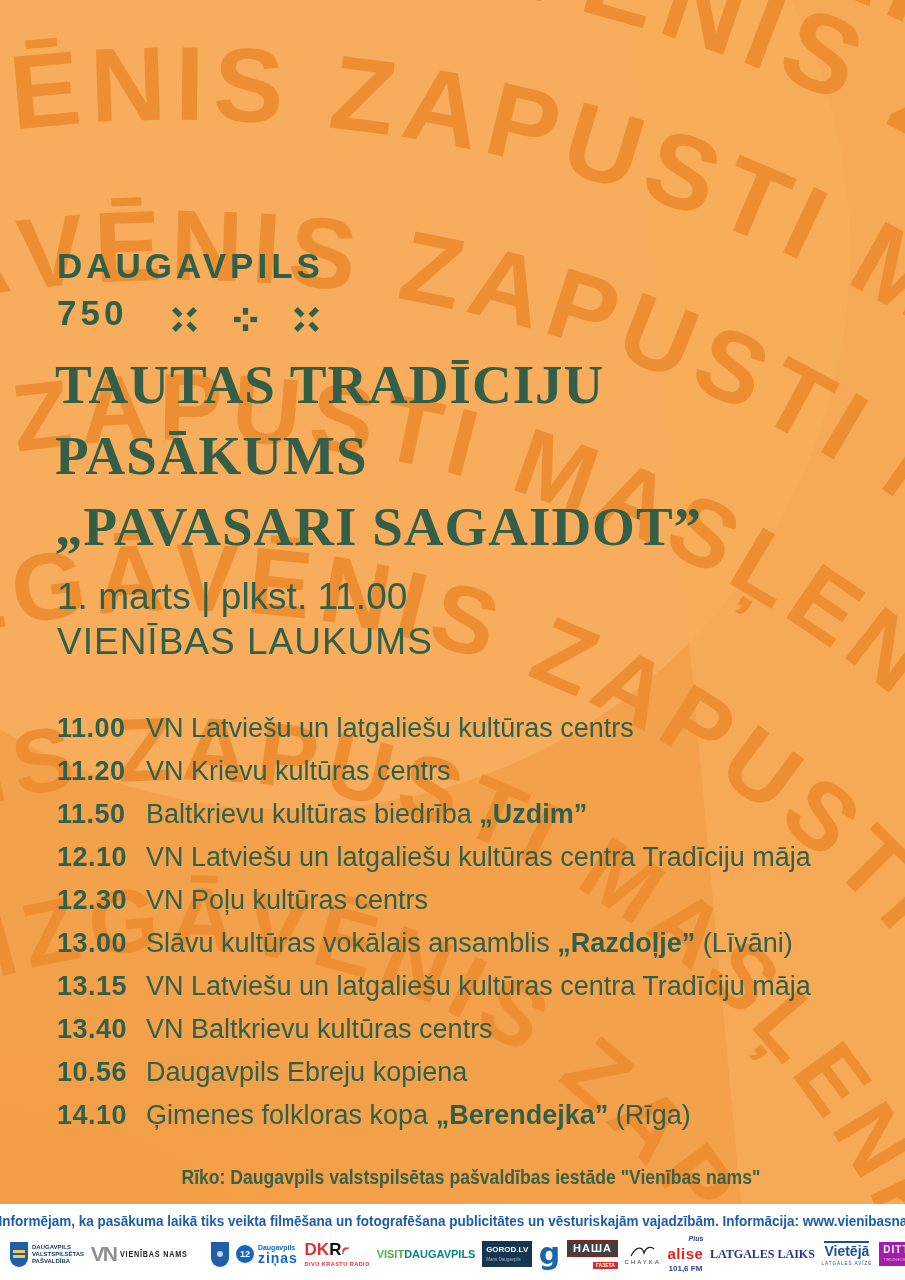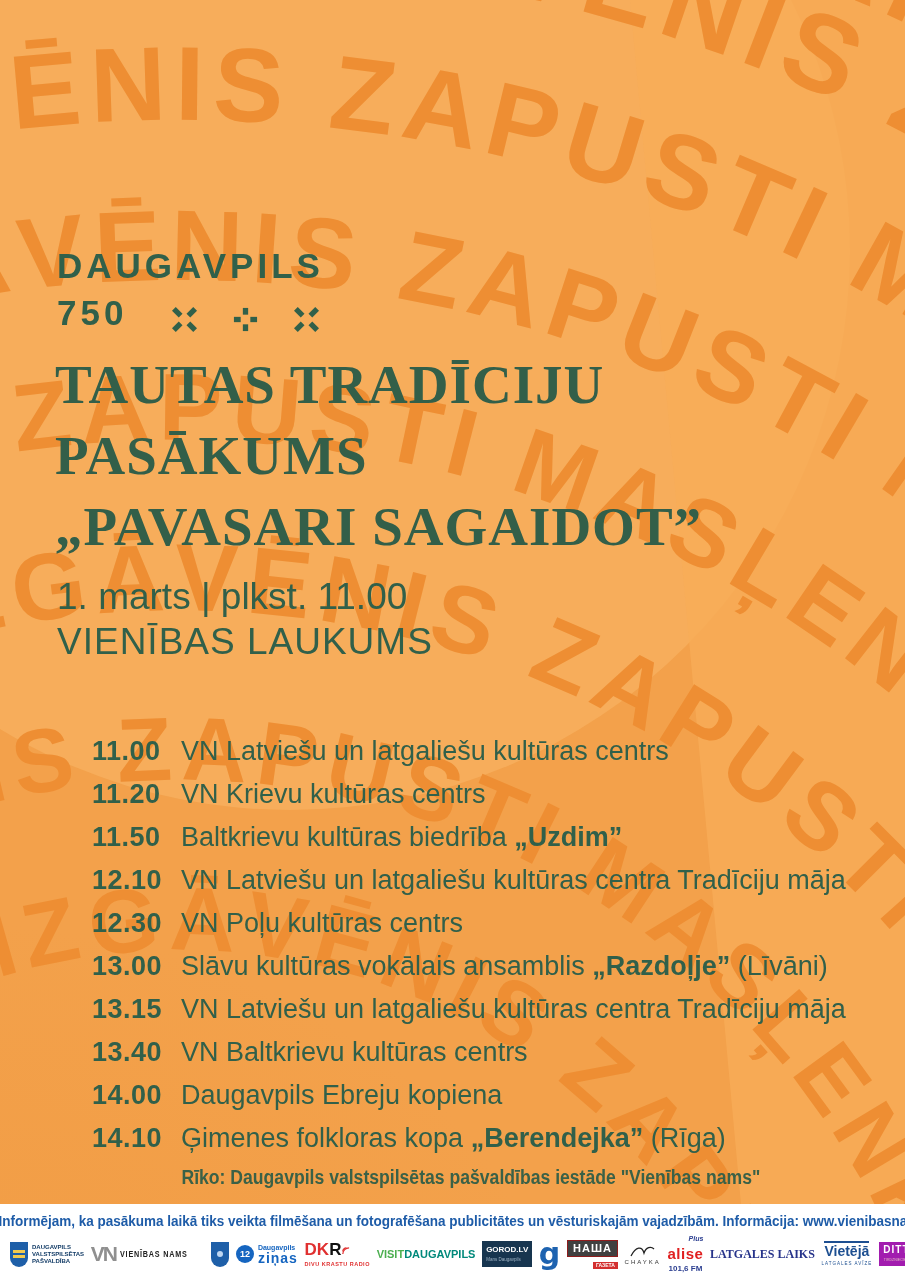--- a/index.html
+++ b/index.html
@@ -24,21 +24,21 @@
   .brand-row{position:absolute;left:57px;top:293px;display:flex;align-items:flex-end;gap:30px;
          font-size:35px;font-weight:700;letter-spacing:4px;color:var(--green);}
   .marks{display:flex;gap:34px;align-items:center;margin-left:14px;}
 
   .title{position:absolute;left:55px;top:349px;
          font-family:"Liberation Serif",serif;font-weight:700;
          font-size:55px;line-height:71px;color:#335F49;letter-spacing:1px;white-space:nowrap;}
   .datetime{position:absolute;left:57px;top:576px;font-size:37px;font-weight:500;color:var(--green);}
   .venue{position:absolute;left:57px;top:621px;font-size:37px;font-weight:500;color:var(--green);letter-spacing:1px;}
 
-  .schedule{position:absolute;left:57px;top:730px;color:var(--green);margin-left:35px;}
+  .schedule{position:absolute;left:57px;top:707px;color:var(--green);}
   .row{display:flex;gap:15px;height:43px;align-items:center;font-size:27px;white-space:nowrap;}
   .time{font-weight:700;min-width:74px;letter-spacing:0.5px;}
   .desc{font-weight:500;}
   .desc b{font-weight:700;}
 
   .organizer{position:absolute;left:0;top:1166px;width:100%;text-align:center;
              font-size:20px;font-weight:700;color:#3A6147;}
   .condensed{display:inline-block;transform:scaleX(.88);transform-origin:center;white-space:nowrap;}
 
   .bottom{position:absolute;left:0;bottom:0;width:100%;height:76px;background:#ffffff;}
@@ -189,21 +189,21 @@
     </div>
     <div class="row">
       <span class="time">13.15</span>
       <span class="desc"><span>VN Latviešu un latgaliešu kultūras centra Tradīciju māja</span><b></b><span></span></span>
     </div>
     <div class="row">
       <span class="time">13.40</span>
       <span class="desc"><span>VN Baltkrievu kultūras centrs</span><b></b><span></span></span>
     </div>
     <div class="row">
-      <span class="time">14.00</span>
+      <span class="time">10.56</span>
       <span class="desc"><span>Daugavpils Ebreju kopiena</span><b></b><span></span></span>
     </div>
     <div class="row">
       <span class="time">14.10</span>
       <span class="desc"><span>Ģimenes folkloras kopa </span><b>„Berendejka”</b><span> (Rīga)</span></span>
     </div>
   </div>
 
   <div class="organizer">
     <span class="condensed">Rīko: Daugavpils valstspilsētas pašvaldības iestāde "Vienības nams"</span>

